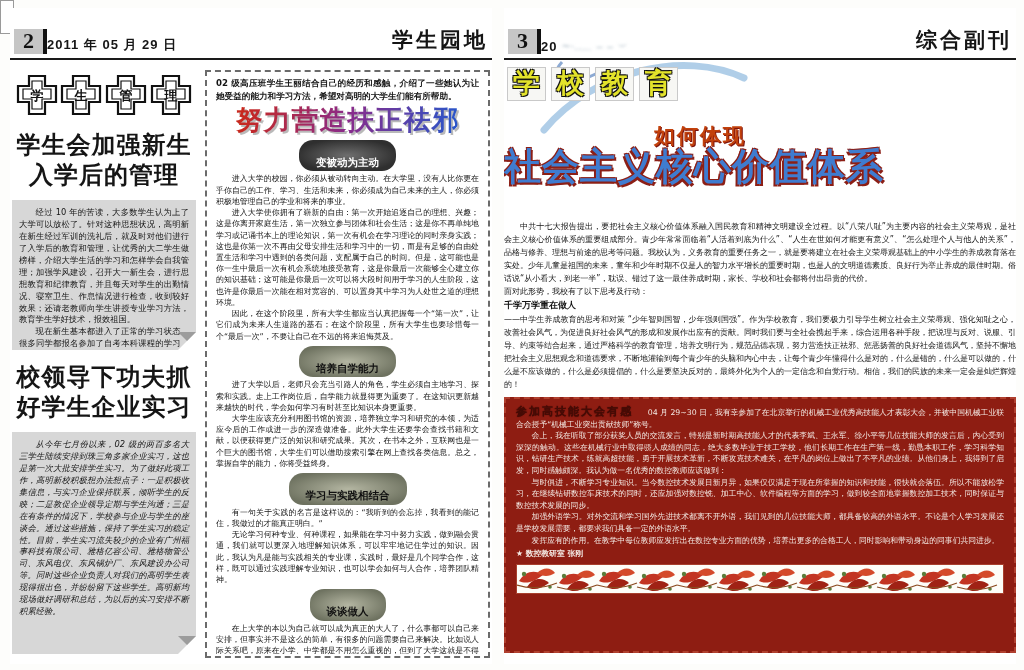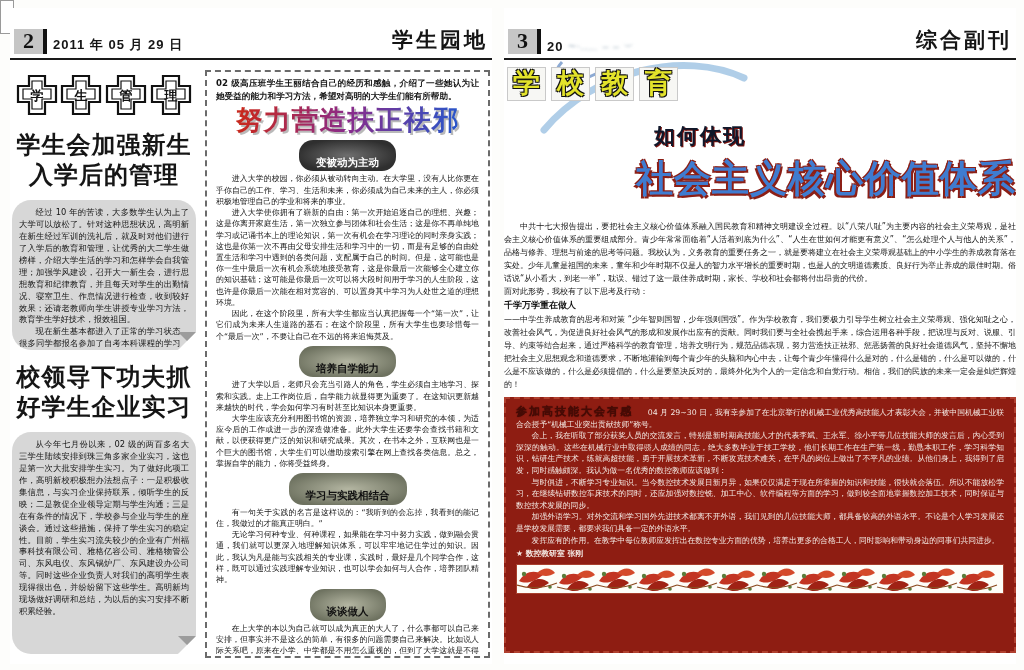--- a/index.html
+++ b/index.html
@@ -5,62 +5,62 @@
   * { margin:0; padding:0; box-sizing:border-box; }
   html,body { width:1024px; height:670px; background:#fdfdfb; font-family:"DejaVu Sans","Liberation Sans",sans-serif; color:#151515; }
   .page { position:absolute; top:8px; height:656px; background:#fff; }
   #left-page { left:10px; width:482px; }
   #right-page { left:504px; width:512px; }
 
   
   .pg-header { display:flex; align-items:flex-end; height:52px; border-bottom:2px solid #1a1a1a; padding:0 4px 4px 4px; }
   .pagenum { background:#c6c6c6; border-right:4px solid #111; padding:1px 9px 2px 9px;
              font:bold 22px "Liberation Serif","DejaVu Serif",serif; color:#111; line-height:1; }
-  .pg-date { font:bold 13px "Liberation Sans",sans-serif; margin-left:6px; letter-spacing:1px; }
+  .pg-date { font:bold 13px "Liberation Sans",sans-serif; letter-spacing:1px; }
   .pg-section { margin-left:auto; font:bold 21px "Liberation Serif","DejaVu Serif",serif; letter-spacing:3px; }
   .smudge { color:#9fb0bd; filter:blur(1.5px); font-size:11px; margin-left:4px; }
 
   .corner-artifact { position:absolute; left:0; top:0; width:14px; height:34px; border:1px solid #9a9a9a; background:#fff; }
 
   
   .cols { display:flex; gap:9px; padding:10px 2px 0 2px; height:598px; overflow:hidden; }
   .lcol { width:184px; flex:none; }
   .mcol { flex:1; border:2px dashed #6b6b6b; padding:5px 9px; overflow:hidden; }
 
   .masthead { display:block; margin:2px auto 0 auto; }
   .headline { font:900 24px/1.25 "Liberation Serif","DejaVu Serif",serif; text-align:center; margin-top:12px; letter-spacing:1px; }
   .note { position:relative; background:#d7d7d7; margin-top:10px; padding:7px 7px 9px 7px;
           font-size:8.3px; line-height:1.44; text-align:justify; overflow:hidden;
-          clip-path:polygon(0 0,100% 0,100% calc(100% - 18px),calc(100% - 18px) 100%,0 100%);border-radius:19px; }
+          clip-path:polygon(0 0,100% 0,100% calc(100% - 18px),calc(100% - 18px) 100%,0 100%); }
   .note p { text-indent:2em; }
   .fold { position:absolute; right:0; bottom:0; width:0; height:0;
           border-width:18px 0 0 18px; border-style:solid; border-color:#9c9c9c transparent transparent transparent; }
   #note1 { height:150px; }
-  #note2 { height:222px; }
+  #note2 { height:222px;font-style:italic; }
 
   .feat-intro { font-weight:bold; font-size:8.6px; line-height:1.5; text-align:justify; }
   .feat-title { text-align:center; font:900 27px/1.15 "Liberation Serif","DejaVu Serif",serif; margin:2px 0 3px 0;
                 background:linear-gradient(100deg,#c8281e 10%,#8a2b8a 50%,#2b55c8 90%);
                 -webkit-background-clip:text; background-clip:text; color:transparent;
                 filter:drop-shadow(2px 2px 0 #b9b9b9); letter-spacing:1px; }
   .pill { display:block; width:fit-content; margin:4px auto 2px auto; padding:16px 17px 2px 17px; border-radius:14px;
           font-weight:bold; font-size:10.5px; line-height:1.3;
           background:radial-gradient(ellipse at center,#6e6e6e 0%,#2f2f2f 75%); color:#fff; }
   .pill.light { background:radial-gradient(ellipse at center,#b4b6a2 0%,#6e7260 80%); color:#101010; }
   .feat-body p { font-size:7.9px; line-height:1.42; text-align:justify; text-indent:2em; }
 
   
   .art { position:relative; height:152px; overflow:hidden; }
   .art-kicker { position:absolute; left:4px; top:8px; display:flex; gap:7px; }
   .art-kicker span { background:#f7f7f4; box-shadow:0 0 0 1px #c9c9c9; padding:1px 5px;
                      font:900 27px/1.1 "Liberation Serif","DejaVu Serif",serif; color:#e3e32b;
                      text-shadow:-1px -1px 0 #111,1px -1px 0 #111,-1px 1px 0 #111,1px 1px 0 #111; }
-  .art-mid { position:absolute; left:150px; top:62px; font:900 21px "Liberation Serif","DejaVu Serif",serif; color:#0f172a;
+  .art-mid { position:absolute; left:150px; top:62px; font:900 21px "Liberation Serif","DejaVu Serif",serif; color:#c2410c;
              text-shadow:1px 1px 0 #7c120d; letter-spacing:2px; }
-  .art-main { position:absolute; left:0; right:0; top:94px; text-align:right;
+  .art-main { position:absolute; left:0; right:0; top:82px; text-align:left;
               font:900 37px "Liberation Serif","DejaVu Serif",serif; color:#3f7cd0; letter-spacing:1px;
               text-shadow:-2px 2px 0 #8c1f16,2px 2px 0 #8c1f16,-1px -1px 0 #8c1f16,1px -1px 0 #8c1f16; }
   .swash { position:absolute; left:0; top:0; }
 
   .rp-body { margin-top:8px; font-size:8px; line-height:13px; text-align:justify; }
   .rp-body p.indent { text-indent:2em; }
   .slogan { font-weight:bold; font-size:9px; line-height:15px; }
 
   .redbox { position:relative; margin-top:6px; background:#8e1d12; border:2px dashed #b0402f;
             padding:7px 10px 4px 10px; color:#f3e8e2; height:256px; overflow:hidden; }

